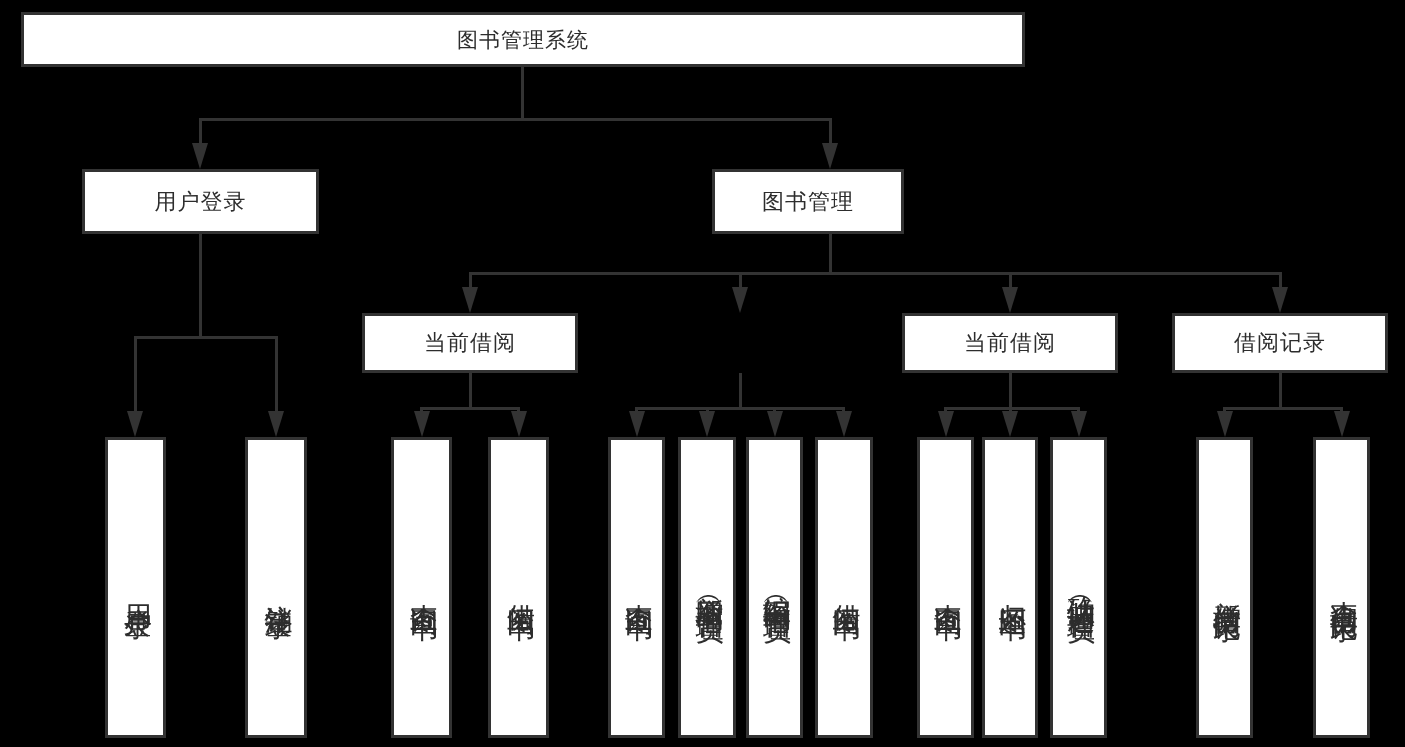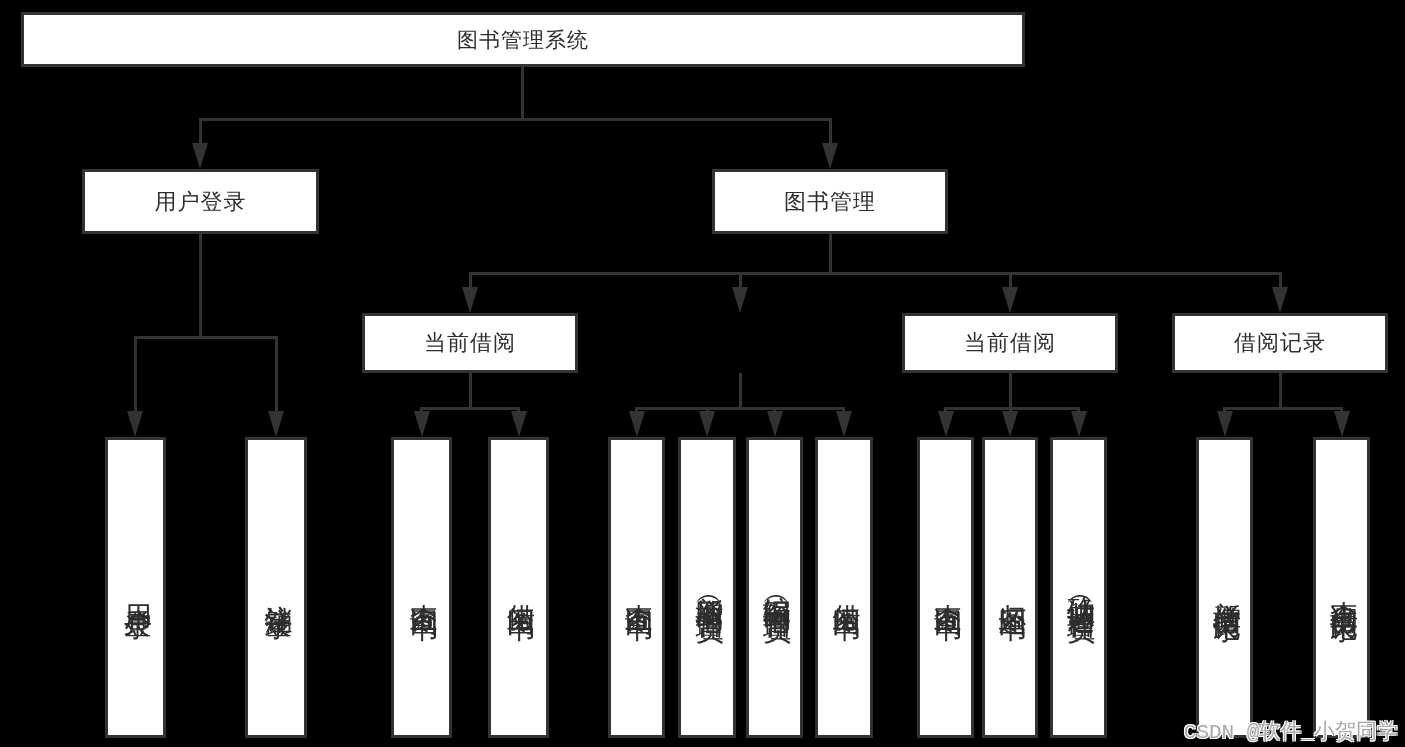--- a/index.html
+++ b/index.html
@@ -42,21 +42,21 @@
   <div class="line" style="left:521px; top:67px; width:3px; height:51px;"></div>
   <div class="line" style="left:199px; top:118px; width:633px; height:3px;"></div>
   <div class="line" style="left:199px; top:118px; width:3px; height:27px;"></div>
   <div class="line" style="left:829px; top:118px; width:3px; height:27px;"></div>
   <div class="arrow" style="left:192px; top:143px;"></div>
   <div class="arrow" style="left:822px; top:143px;"></div>
 
   <div class="node" style="left:82px; top:169px; width:237px; height:65px;">
     <span class="h-label">用户登录</span>
   </div>
-  <div class="node" style="left:712px; top:169px; width:236px; height:65px;">
+  <div class="node" style="left:712px; top:169px; width:192px; height:65px;">
     <span class="h-label">图书管理</span>
   </div>
 
   <div class="line" style="left:199px; top:234px; width:3px; height:105px;"></div>
   <div class="line" style="left:134px; top:336px; width:144px; height:3px;"></div>
   <div class="line" style="left:134px; top:336px; width:3px; height:77px;"></div>
   <div class="line" style="left:275px; top:336px; width:3px; height:77px;"></div>
   <div class="arrow" style="left:127px; top:411px;"></div>
   <div class="arrow" style="left:268px; top:411px;"></div>
 
@@ -152,15 +152,14 @@
     <span class="v-label">确认归还（管理员）</span>
   </div>
 
   <div class="node leaf" style="left:1196px; top:437px; width:57px; height:301px;">
     <span class="v-label">新增借阅记录</span>
   </div>
   <div class="node leaf" style="left:1313px; top:437px; width:57px; height:301px;">
     <span class="v-label">查询借阅记录</span>
   </div>
 
-  <div class="watermark">CSDN @软件_小贺同学</div>
 
 </div>
 
 </body></html>

